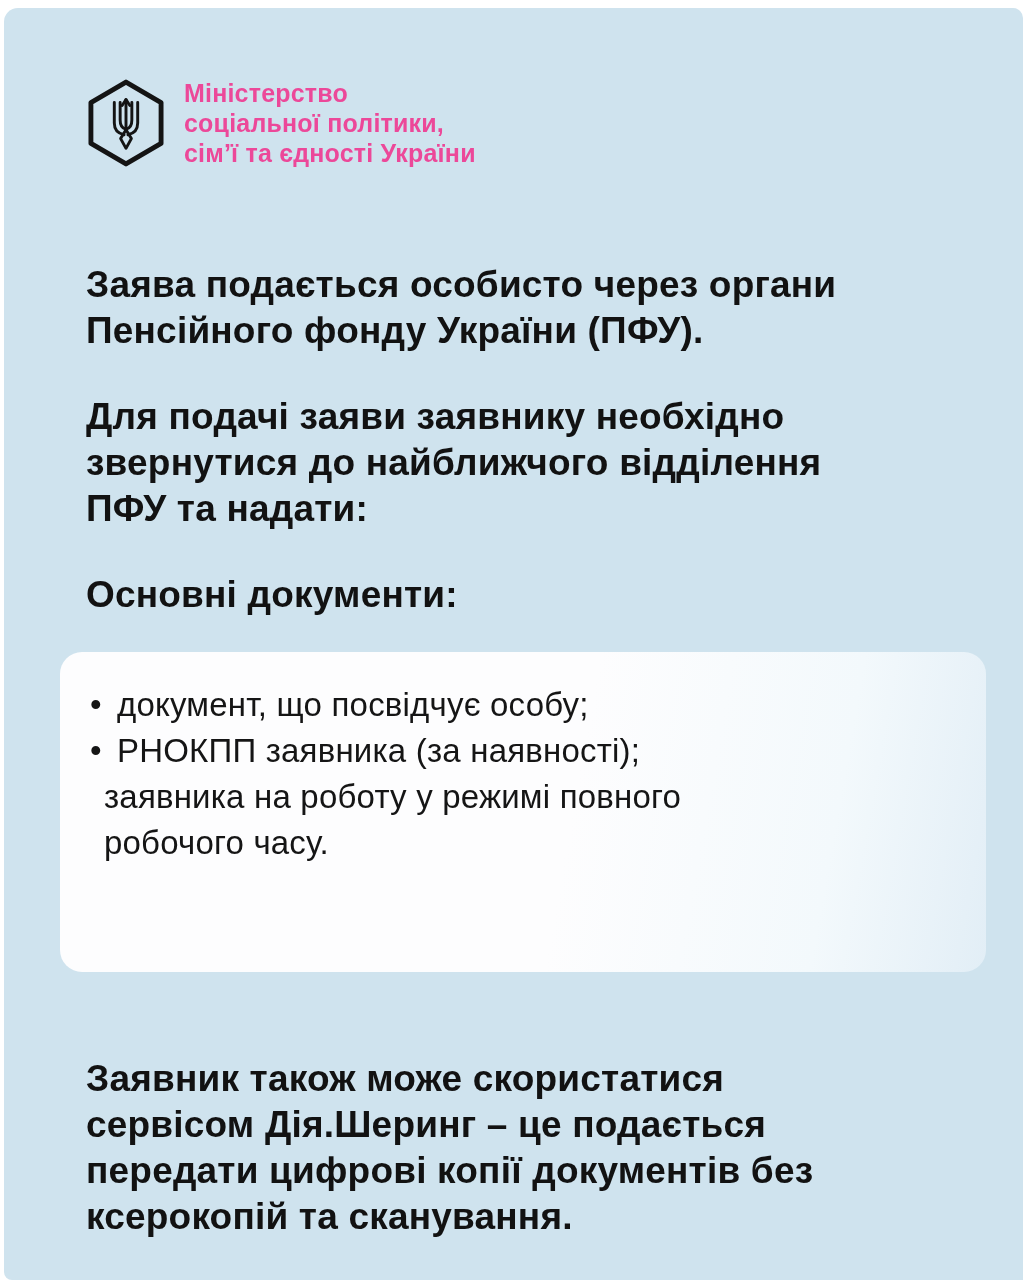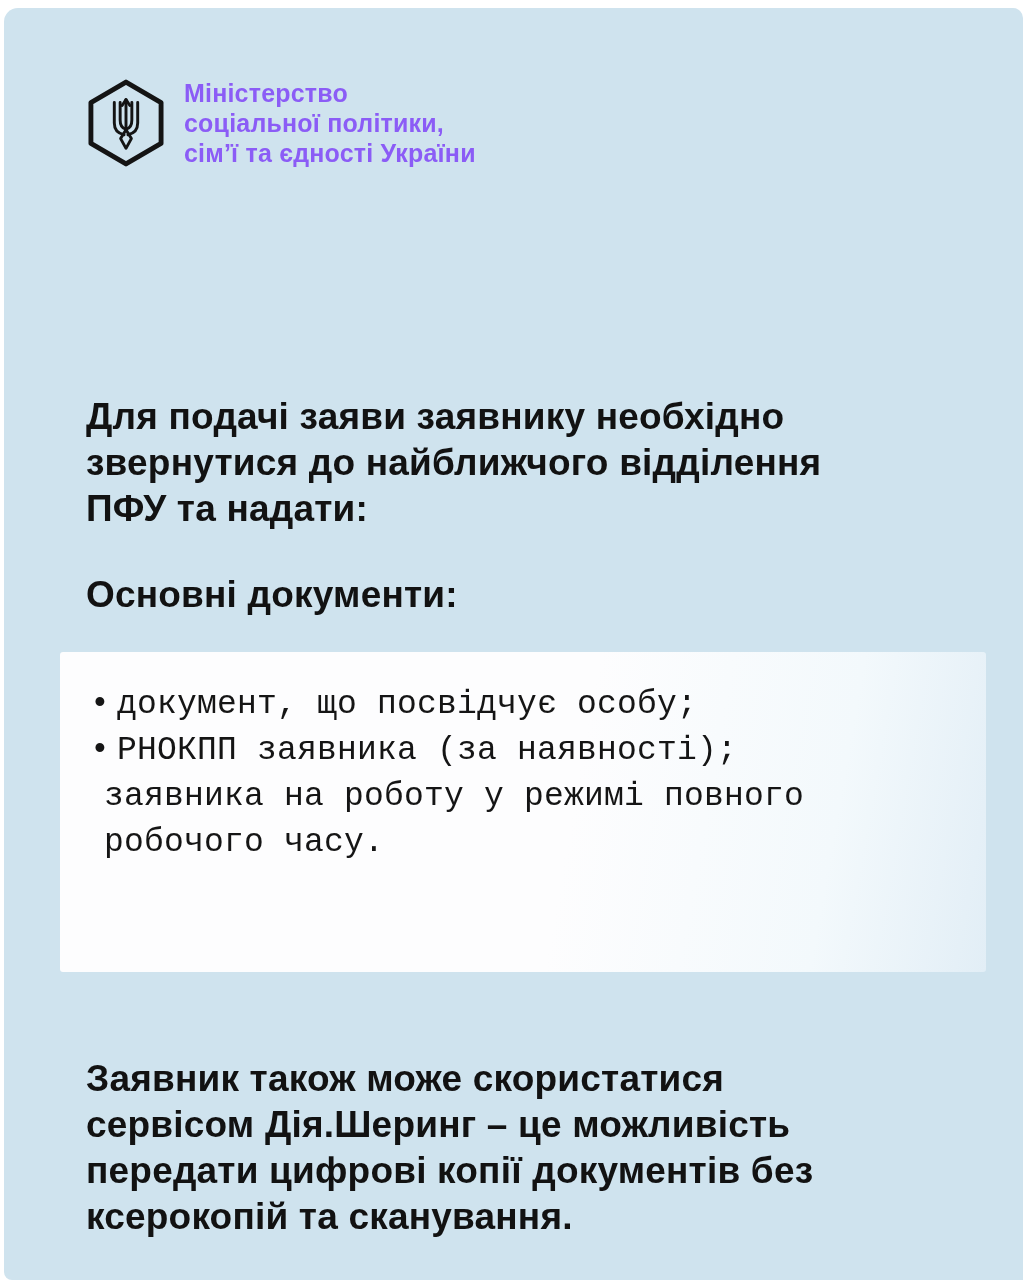--- a/index.html
+++ b/index.html
@@ -14,40 +14,39 @@
     position:absolute; top:8px; left:4px; right:1px; bottom:0;
     background:#cfe3ee;
     border-radius:14px 10px 0 8px;
   }
   .logo {
     position:absolute; top:78px; left:88px;
     display:flex; align-items:center; gap:20px;
   }
   .logo svg { display:block; }
   .logo-text {
-    font-size:25px; line-height:30px; font-weight:700; color:#8b5cf6;
+    font-size:25px; line-height:30px; font-weight:700; color:#ec4899;
     letter-spacing:0.2px;
   }
   .para {
     position:absolute; left:86px; color:#121212;
     font-size:37px; line-height:46px; font-weight:700;
     letter-spacing:0.2px;
   }
   .para .line { white-space:nowrap; }
   .p1 { top:262px; }
   .p2 { top:394px; }
   .list-heading { top:572px; }
   .p3 { top:1056px; }
   .doc-box {
     position:absolute; top:652px; left:60px; width:926px; height:320px;
     background:linear-gradient(100deg, #fdfdfe 55%, #f3f9fc 82%, #e2eef6 100%);
-    border-radius:3px;
+    border-radius:22px;
     box-sizing:border-box;
     padding:30px 20px 0 30px;
-    font-family:Liberation Mono, monospace;
   }
   .doc-list { margin:0; padding:0; list-style:none; color:#151515;
     font-size:33px; line-height:46px; font-weight:400; letter-spacing:0.2px; }
   .doc-list .bline { white-space:nowrap; }
   .doc-list .dot { display:inline-block; width:27px; }
   .doc-list .cont { margin-left:14px; }
 </style>
 </head>
 <body>
 
@@ -69,20 +68,24 @@
         </g>
       </svg>
     </span>
     <div class="logo-text">
       <div class="line">Міністерство</div>
       <div class="line">соціальної політики,</div>
       <div class="line">сім’ї та єдності України</div>
     </div>
   </div>
 
+  <div class="para p1">
+    <div class="line">Заява подається особисто через органи</div>
+    <div class="line">Пенсійного фонду України (ПФУ).</div>
+  </div>
 
   <div class="para p2">
     <div class="line">Для подачі заяви заявнику необхідно</div>
     <div class="line">звернутися до найближчого відділення</div>
     <div class="line">ПФУ та надати:</div>
   </div>
 
   <div class="para list-heading">
     <div class="line">Основні документи:</div>
   </div>
@@ -101,17 +104,17 @@
       </li>
       <li>
         <div class="bline cont">заявника на роботу у режимі повного</div>
         <div class="bline cont">робочого часу.</div>
       </li>
     </ul>
   </div>
 
   <div class="para p3">
     <div class="line">Заявник також може скористатися</div>
-    <div class="line">сервісом Дія.Шеринг – це можливість</div>
+    <div class="line">сервісом Дія.Шеринг – це подається</div>
     <div class="line">передати цифрові копії документів без</div>
     <div class="line">ксерокопій та сканування.</div>
   </div>
 </div>
 
 </body></html>

